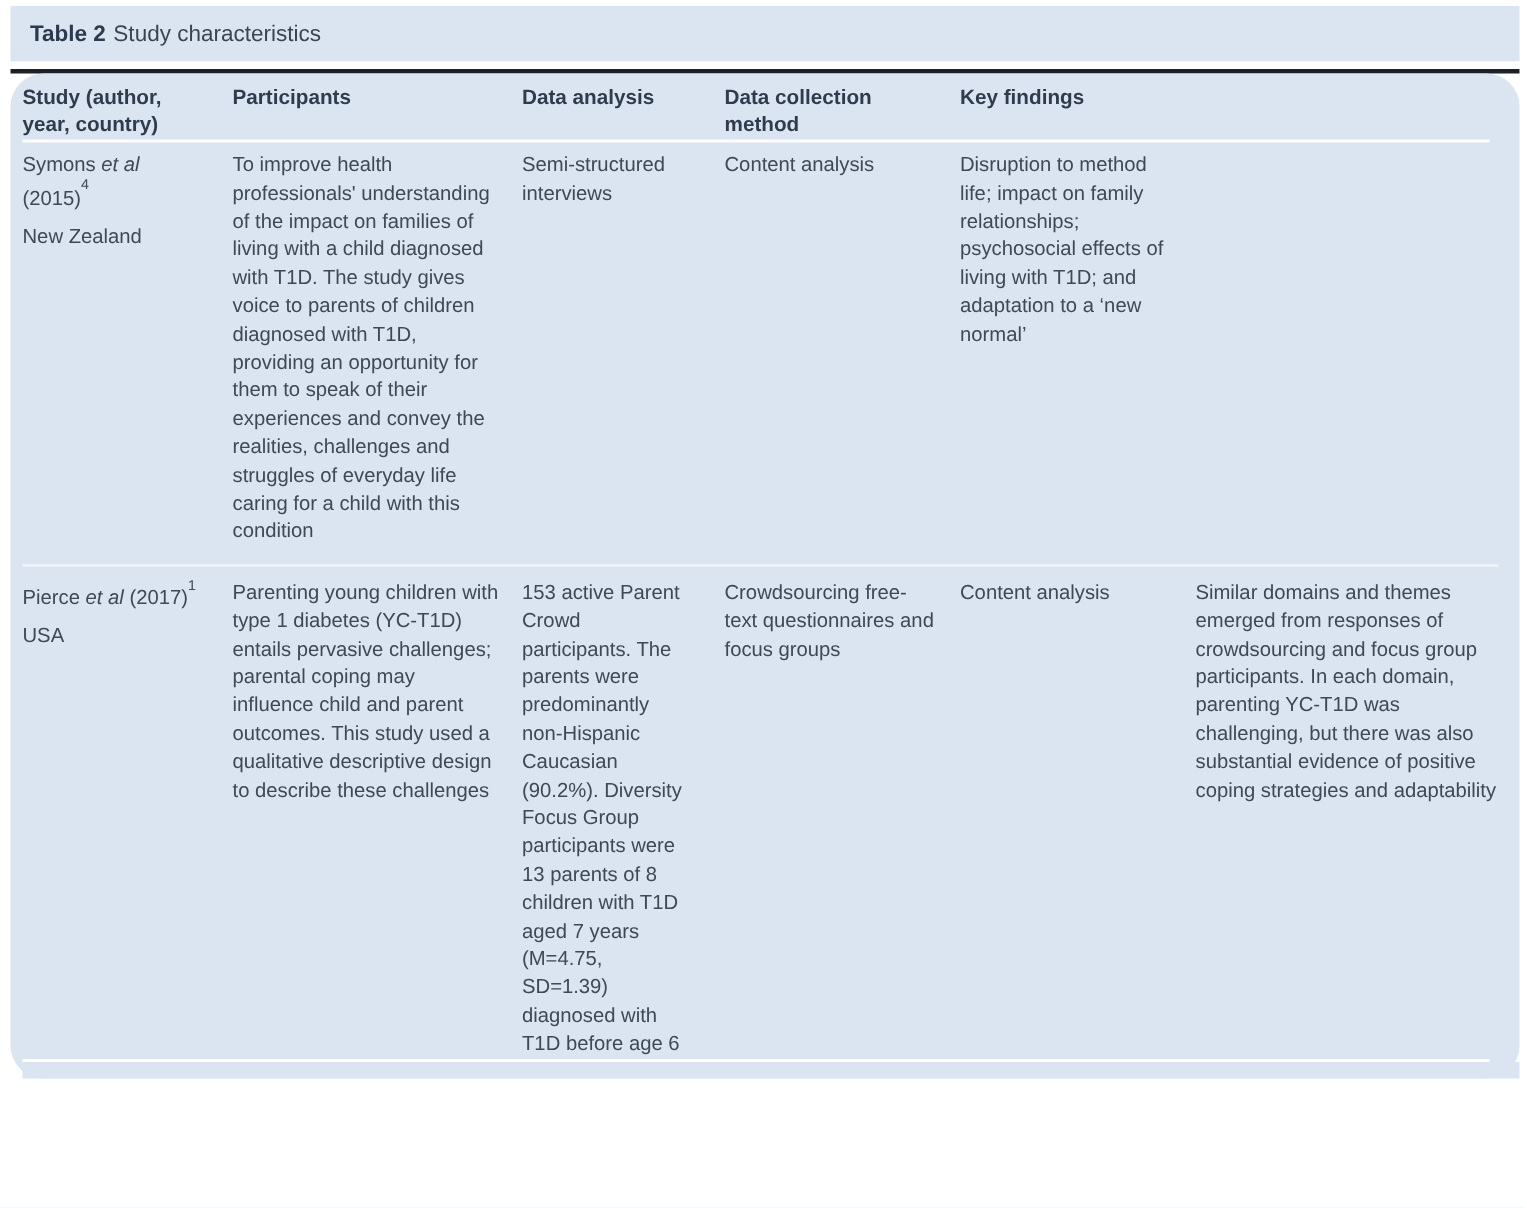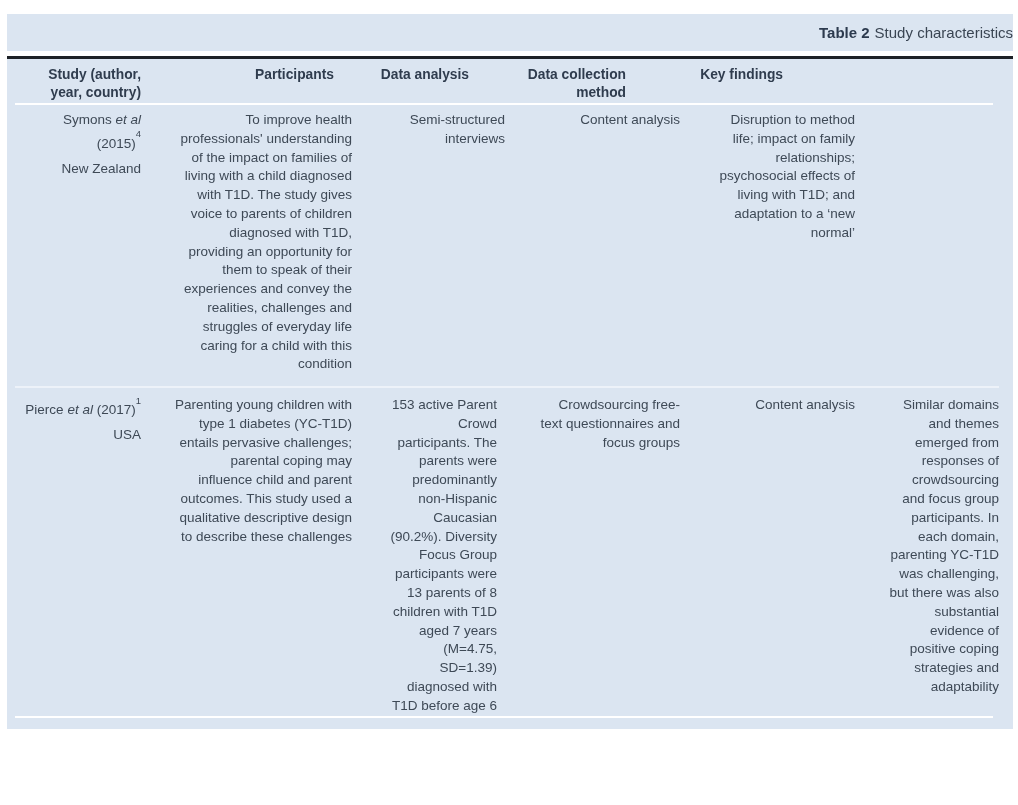--- a/index.html
+++ b/index.html
@@ -3,51 +3,51 @@
 <meta charset="utf-8">
 <style>
   * { box-sizing: border-box; margin: 0; padding: 0; }
   html, body { width: 1018px; height: 805px; }
   body {
     font-family: "Liberation Sans", sans-serif;
     background: #ffffff;
     overflow: hidden;
   }
   .page { position: relative; width: 1018px; height: 805px; background: #ffffff; overflow: hidden; }
-  .tablewrap { position: absolute; top: 14px; left: 7px; width: 1006px; text-align: right; }
+  .tablewrap { position: absolute; top: 4px; left: 7px; width: 1006px; }
 
   .caption {
     background: #dbe5f1;
     height: 37px;
     padding: 10px 0 0 13px;
     font-size: 15px;
     color: #3a4553;
   }
   .caption .cap-label { font-weight: 700; color: #2c3a4e; margin-right: 5px; }
 
   .gap-white { height: 5px; background: #ffffff; }
   .rule { height: 3px; background: #1d2126; }
 
-  .tbody { background: #dbe5f1; padding-left: 8px; }
+  .tbody { background: #dbe5f1; padding-left: 8px; border-radius: 22px; }
 
   .grid { display: grid; grid-template-columns: 140px 193px 135px 157px 157px 1fr; }
 
   .headerrow { height: 44px; padding-top: 7px; }
   .hdr {
     font-weight: 700;
     font-size: 13.8px;
     line-height: 17.5px;
     color: #2f3c4e;
     padding-right: 14px;
   }
 
   .divider-white { height: 2px; background: #ffffff; margin-right: 20px; }
   .divider-light { height: 2px; background: #edf2f9; margin-right: 14px; }
 
-  .row { overflow: hidden; gap: 18px; }
+  .row { overflow: hidden; }
   .row-1 { height: 281px; padding-top: 6px; }
   .row-2 { height: 328px; padding-top: 8px; }
 
   .cell {
     font-size: 13.5px;
     line-height: 18.8px;
     color: #3e4956;
     padding-right: 14px;
   }
   .cell.narrow { padding-right: 22px; }

